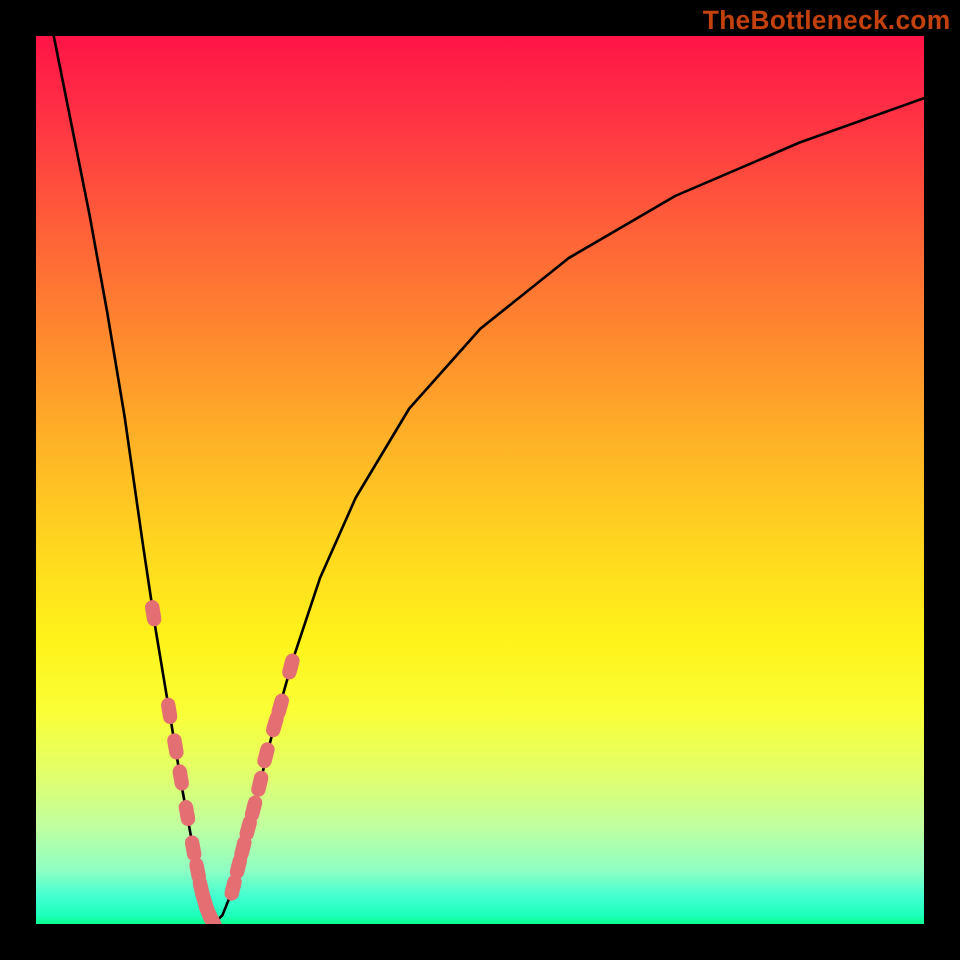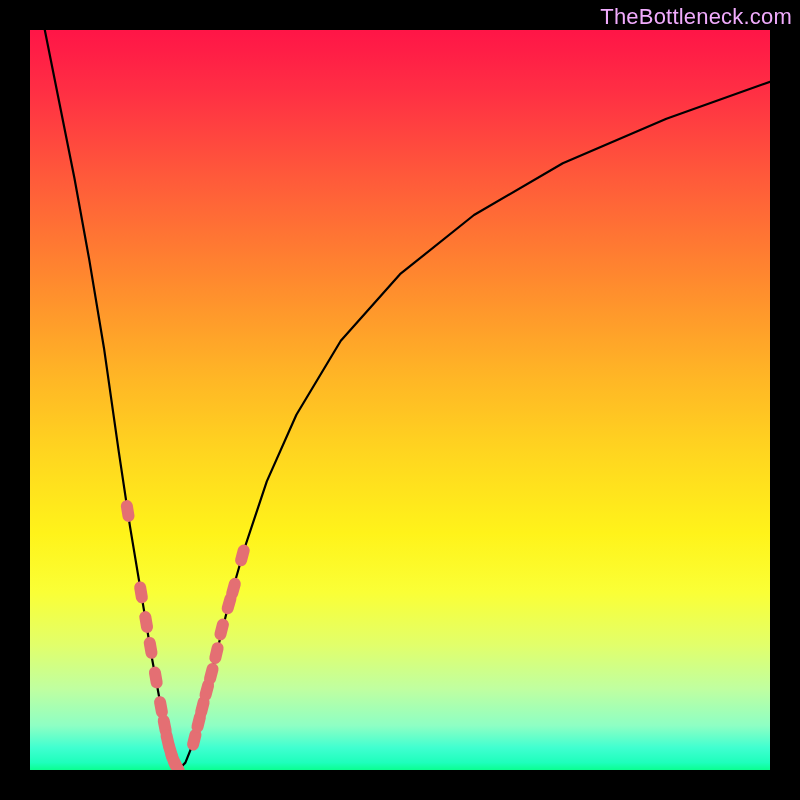--- a/index.html
+++ b/index.html
@@ -47,23 +47,23 @@
     position: absolute;
     left: 0;
     top: 0;
     width: 740px;
     height: 740px;
   }
   .watermark {
     position: absolute;
     top: 4px;
     right: 8px;
-    color: #f0abfc;
+    color: #c2410c;
     font-size: 22px;
-    font-weight: 400;
+    font-weight: 700;
     letter-spacing: 0.2px;
     user-select: none;
     margin-left: 28px;
   }
 </style>
 </head>
 <body>
 
 <div class="frame">
   <div class="plot-area">

